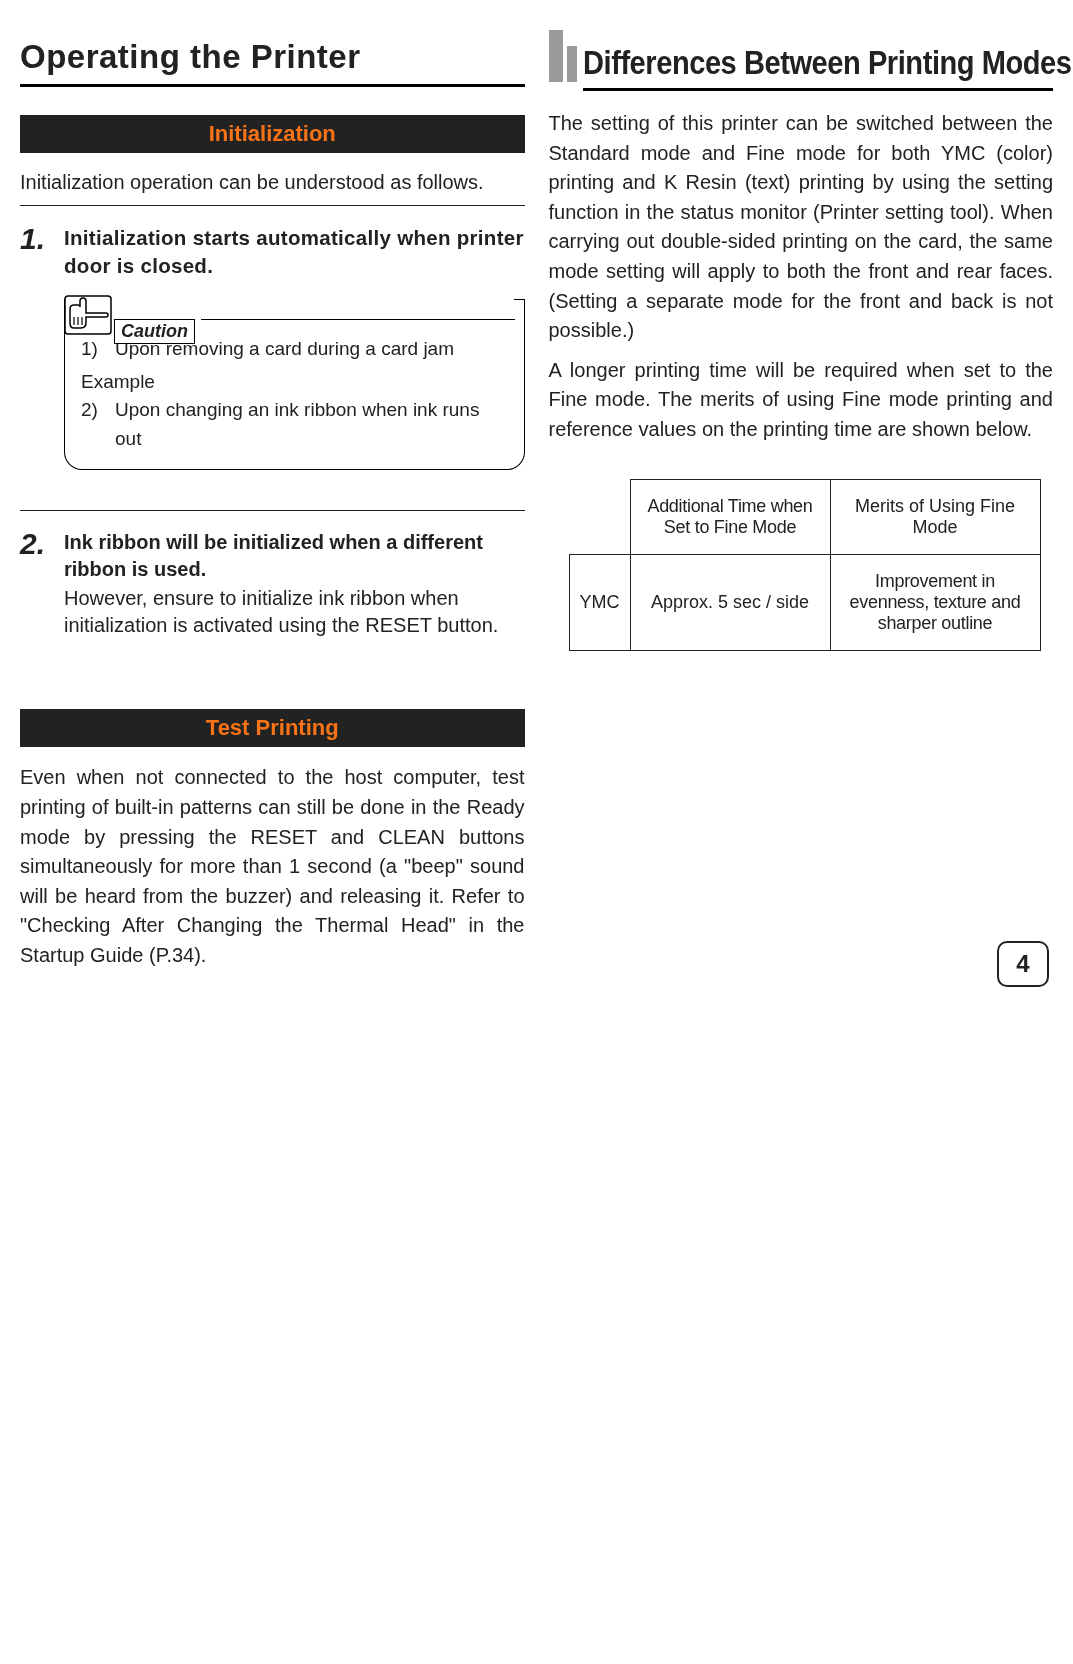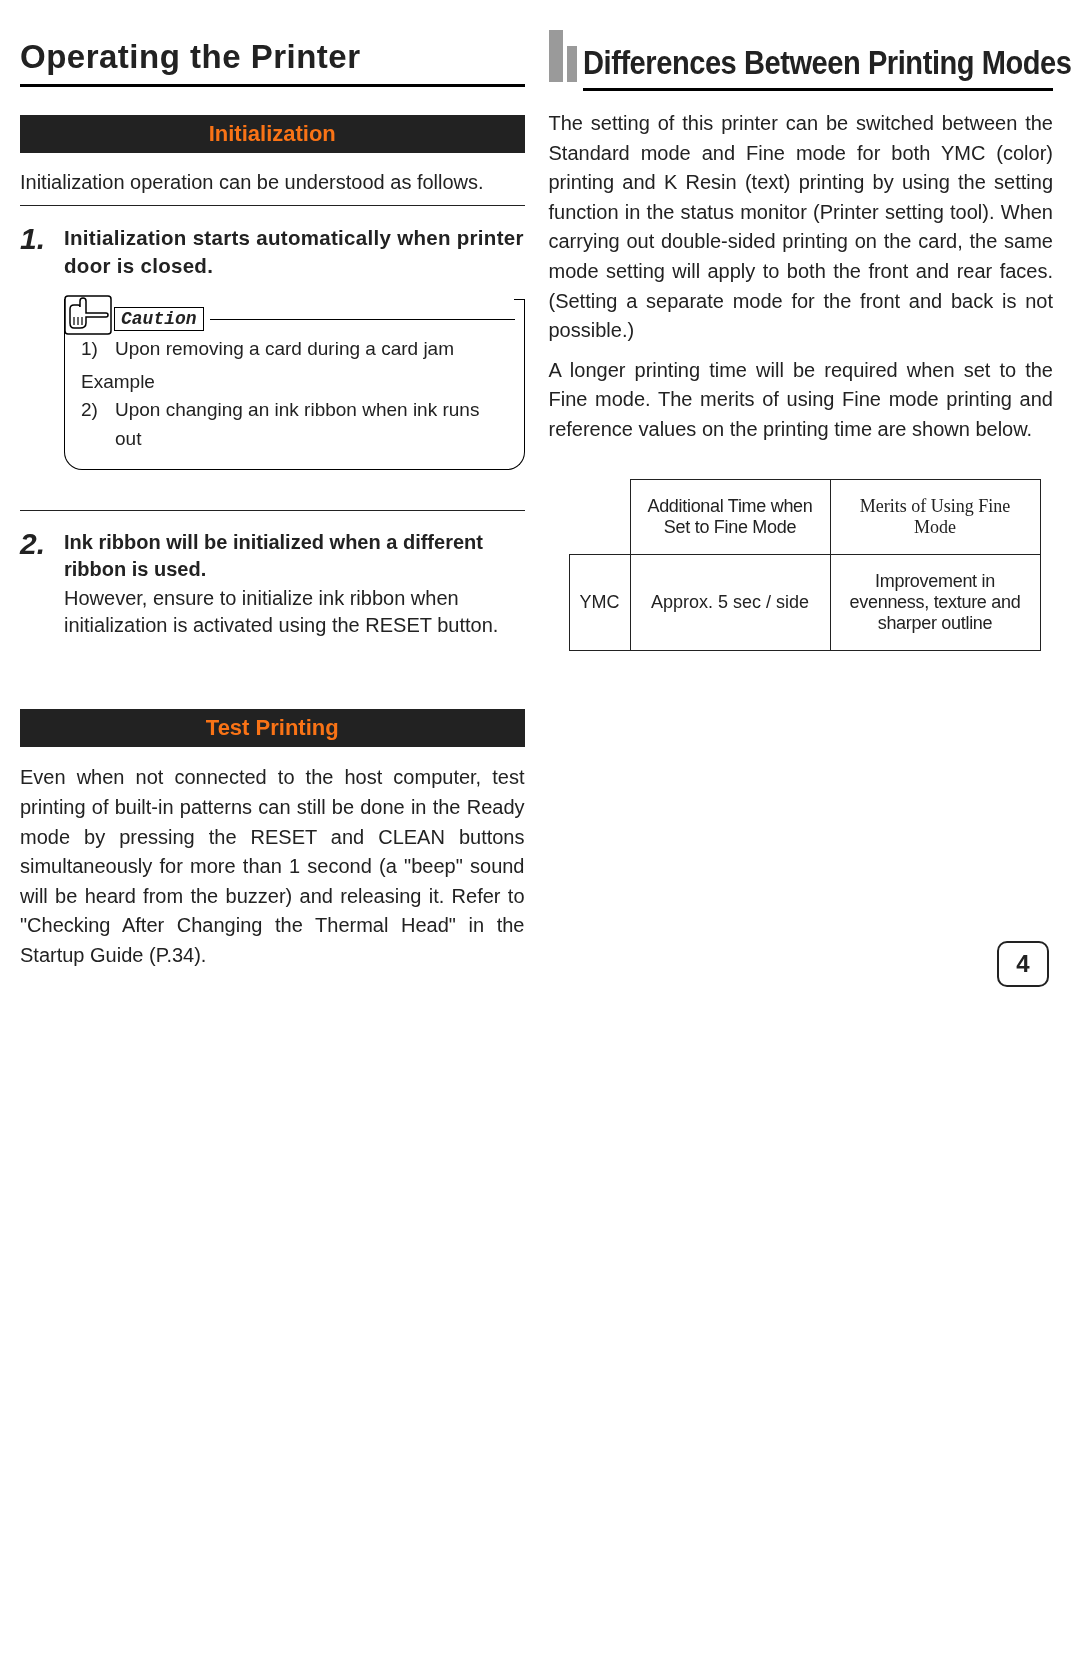--- a/index.html
+++ b/index.html
@@ -119,27 +119,26 @@
   }
   .caution-icon {
     position: absolute;
     left: 0px; top: -4px;
     width: 48px; height: 40px;
     z-index: 3;
   }
   .caution-label-wrap {
     position: absolute;
     left: 50px;
-    top: 8px;
+    top: 20px;
     display: flex;
     align-items: center;
     z-index: 2;
     background: #fff;
     padding-right: 6px;
-    font-family: Liberation Mono, monospace;
   }
   .caution-label {
     border: 1.5px solid #000;
     font-style: italic;
     font-weight: 700;
     font-size: 18px;
     padding: 1px 6px;
   }
   .caution-line {
     position: absolute;
@@ -197,21 +196,20 @@
     font-size: 18px;
   }
   .fine-table th, .fine-table td {
     border: 1.2px solid #222;
     padding: 16px 10px;
     text-align: center;
     vertical-align: middle;
   }
   .fine-table th {
     font-weight: 400;
-    font-family: Liberation Serif, serif;
   }
   .fine-table .narrow {
     font-family: "Arial Narrow", Arial, sans-serif;
     letter-spacing: -0.3px;
   }
   .fine-table .noborder {
     border-left: none;
     border-top: none;
   }
   .page-num-wrap {

